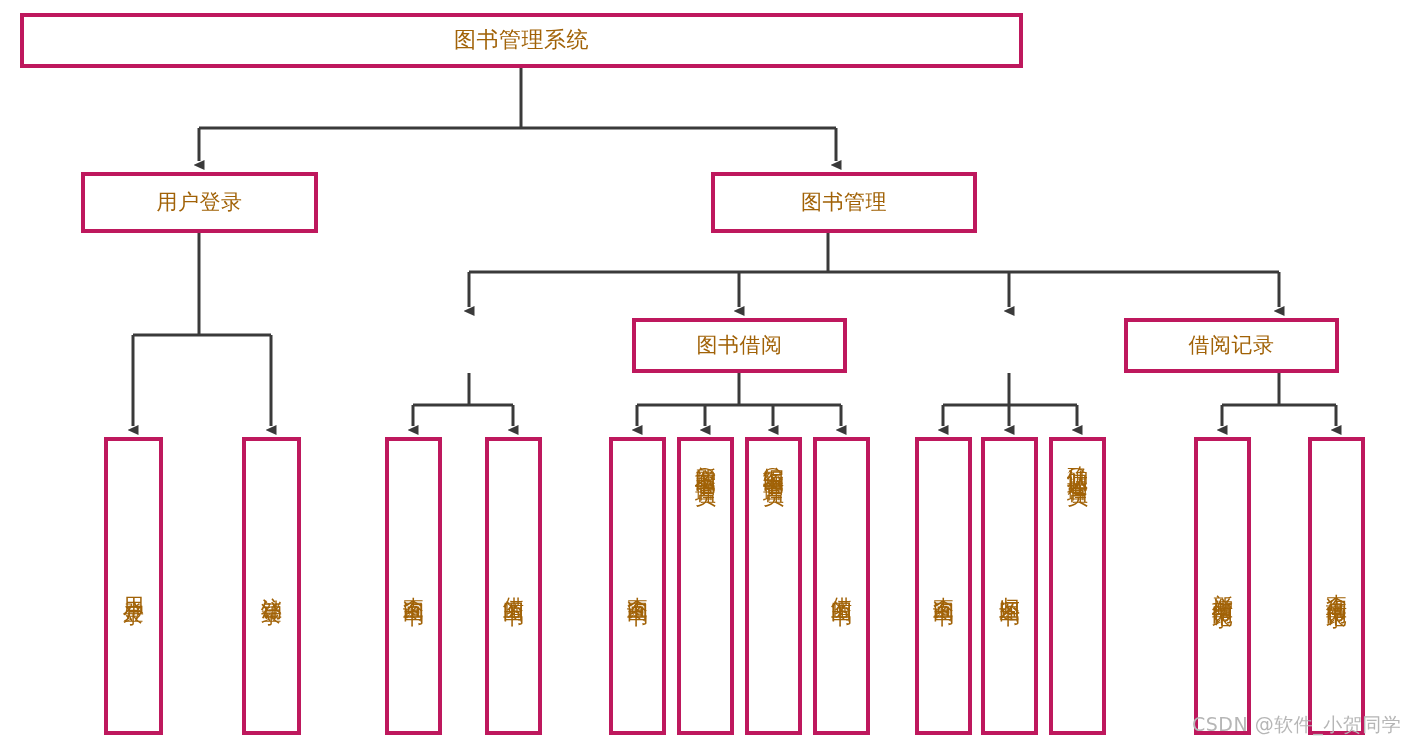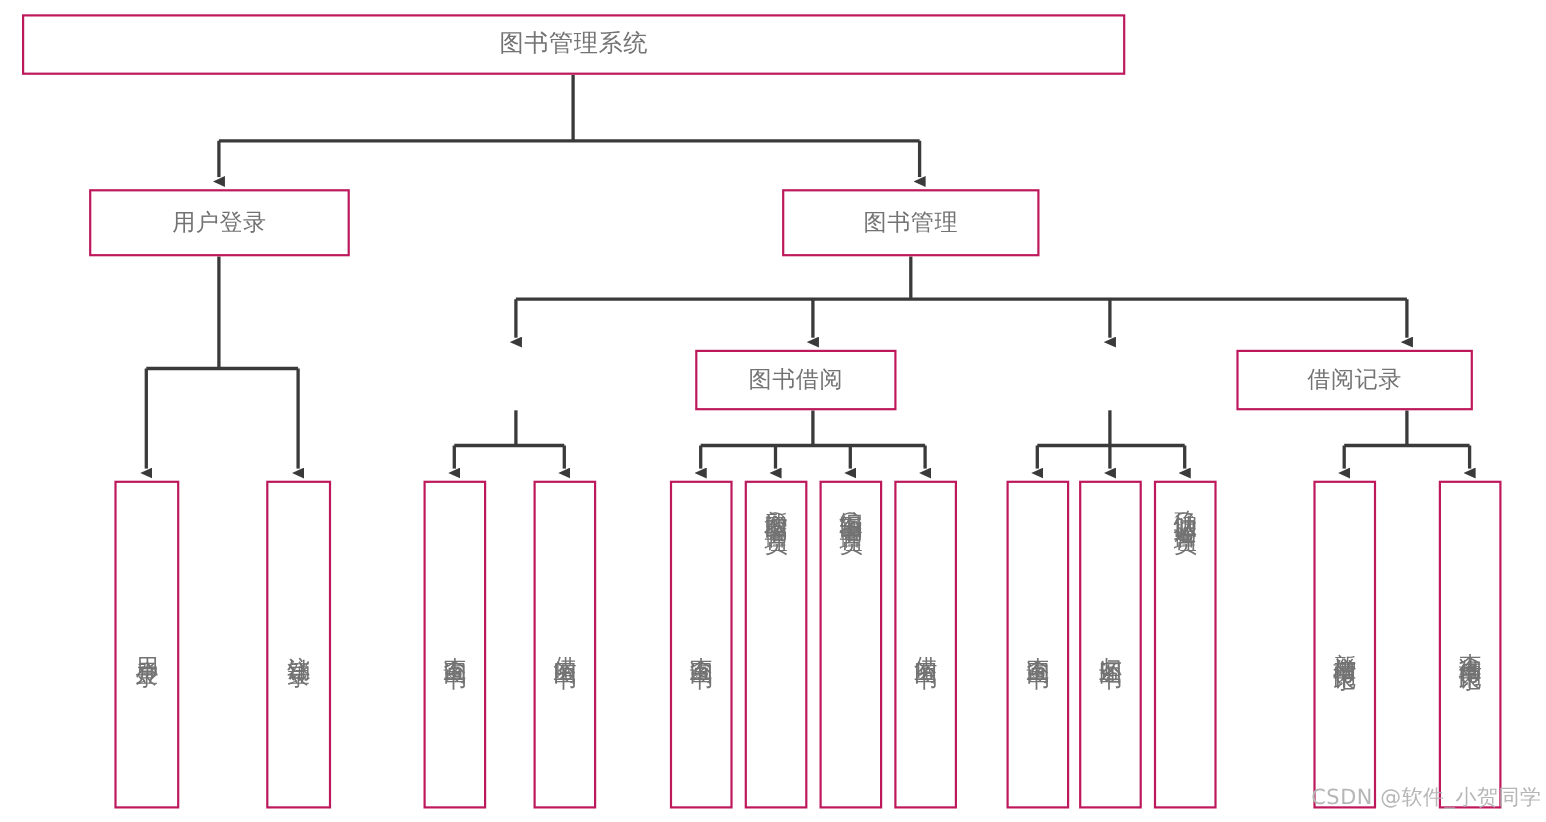--- a/index.html
+++ b/index.html
@@ -22,25 +22,26 @@
     left: 0;
     top: 0;
     width: 1405px;
     height: 747px;
     pointer-events: none;
   }
   .node {
     position: absolute;
     box-sizing: border-box;
     background: #ffffff;
-    border: 2px solid #be185d;
+    border: 4px solid #be185d;
     display: flex;
     align-items: center;
     justify-content: center;
-    color: #737373;
+    color: #a16207;
+    font-family: Liberation Serif, serif;
   }
   .node-h {
     font-size: 21px;
     letter-spacing: 0.5px;
     line-height: 1.1;
   }
   .node-root {
     font-size: 22px;
   }
   .node-v {
@@ -118,23 +119,23 @@
       <path d="M1279,373 L1279,405"></path>
       <path d="M1222,405 L1336,405"></path>
       <path d="M1222,405 L1222,426" marker-end="url(#arrow)"></path>
       <path d="M1336,405 L1336,426" marker-end="url(#arrow)"></path>
     </g>
   </svg>
 
   <div class="node node-h node-root" style="left:20px; top:13px; width:1003px; height:55px;">图书管理系统</div>
 
   <div class="node node-h" style="left:81px; top:172px; width:237px; height:61px;">用户登录</div>
-  <div class="node node-h" style="left:711px; top:172px; width:234px; height:61px;">图书管理</div>
+  <div class="node node-h" style="left:711px; top:172px; width:266px; height:61px;">图书管理</div>
 
-  <div class="node node-h" style="left:632px; top:318px; width:183px; height:55px;">图书借阅</div>
+  <div class="node node-h" style="left:632px; top:318px; width:215px; height:55px;">图书借阅</div>
   <div class="node node-h" style="left:1124px; top:318px; width:215px; height:55px;">借阅记录</div>
 
   <div class="node node-v" style="left:104px; top:437px; width:59px; height:298px;">用户登录</div>
   <div class="node node-v" style="left:242px; top:437px; width:59px; height:298px;">注销登录</div>
 
   <div class="node node-v" style="left:385px; top:437px; width:57px; height:298px;">查询图书</div>
   <div class="node node-v" style="left:485px; top:437px; width:57px; height:298px;">借阅图书</div>
 
   <div class="node node-v" style="left:609px; top:437px; width:57px; height:298px;">查询图书</div>
   <div class="node node-v v-top" style="left:677px; top:437px; width:57px; height:298px;">新增图书（管理员）</div>

